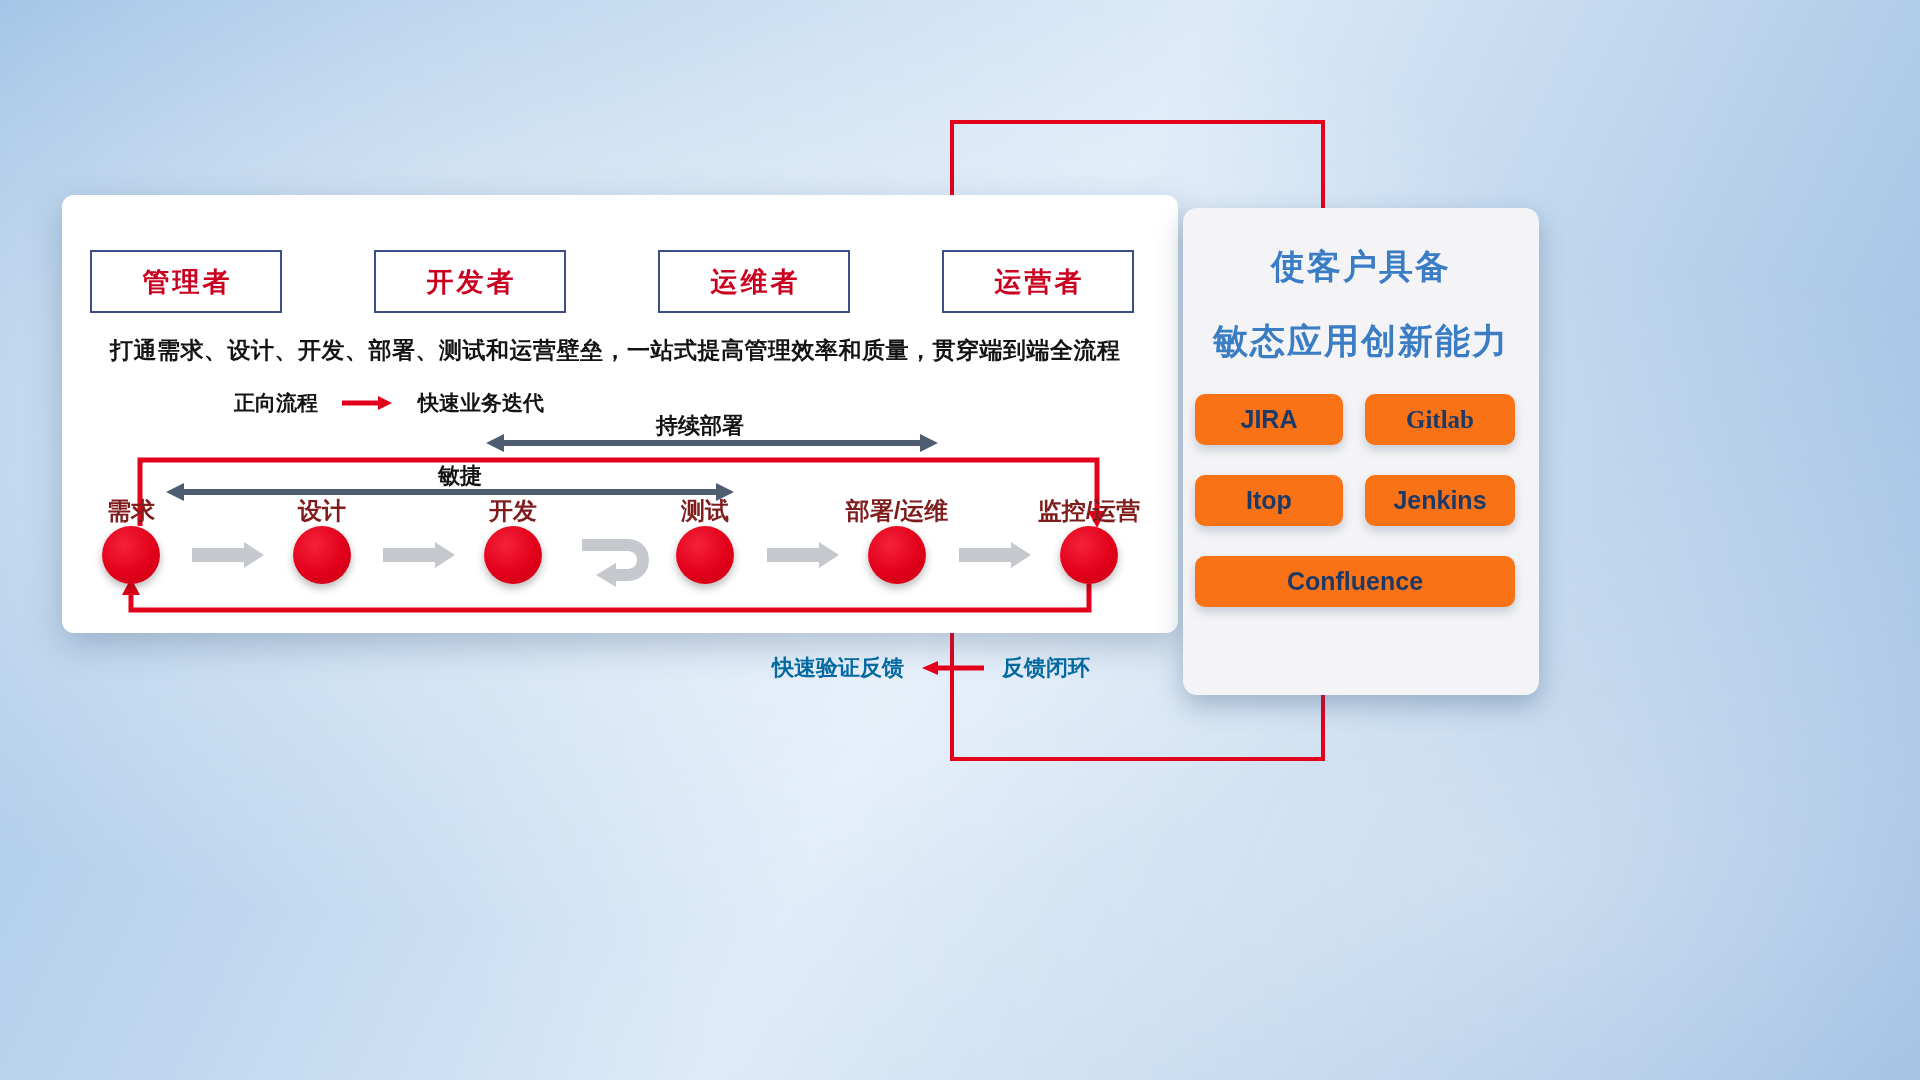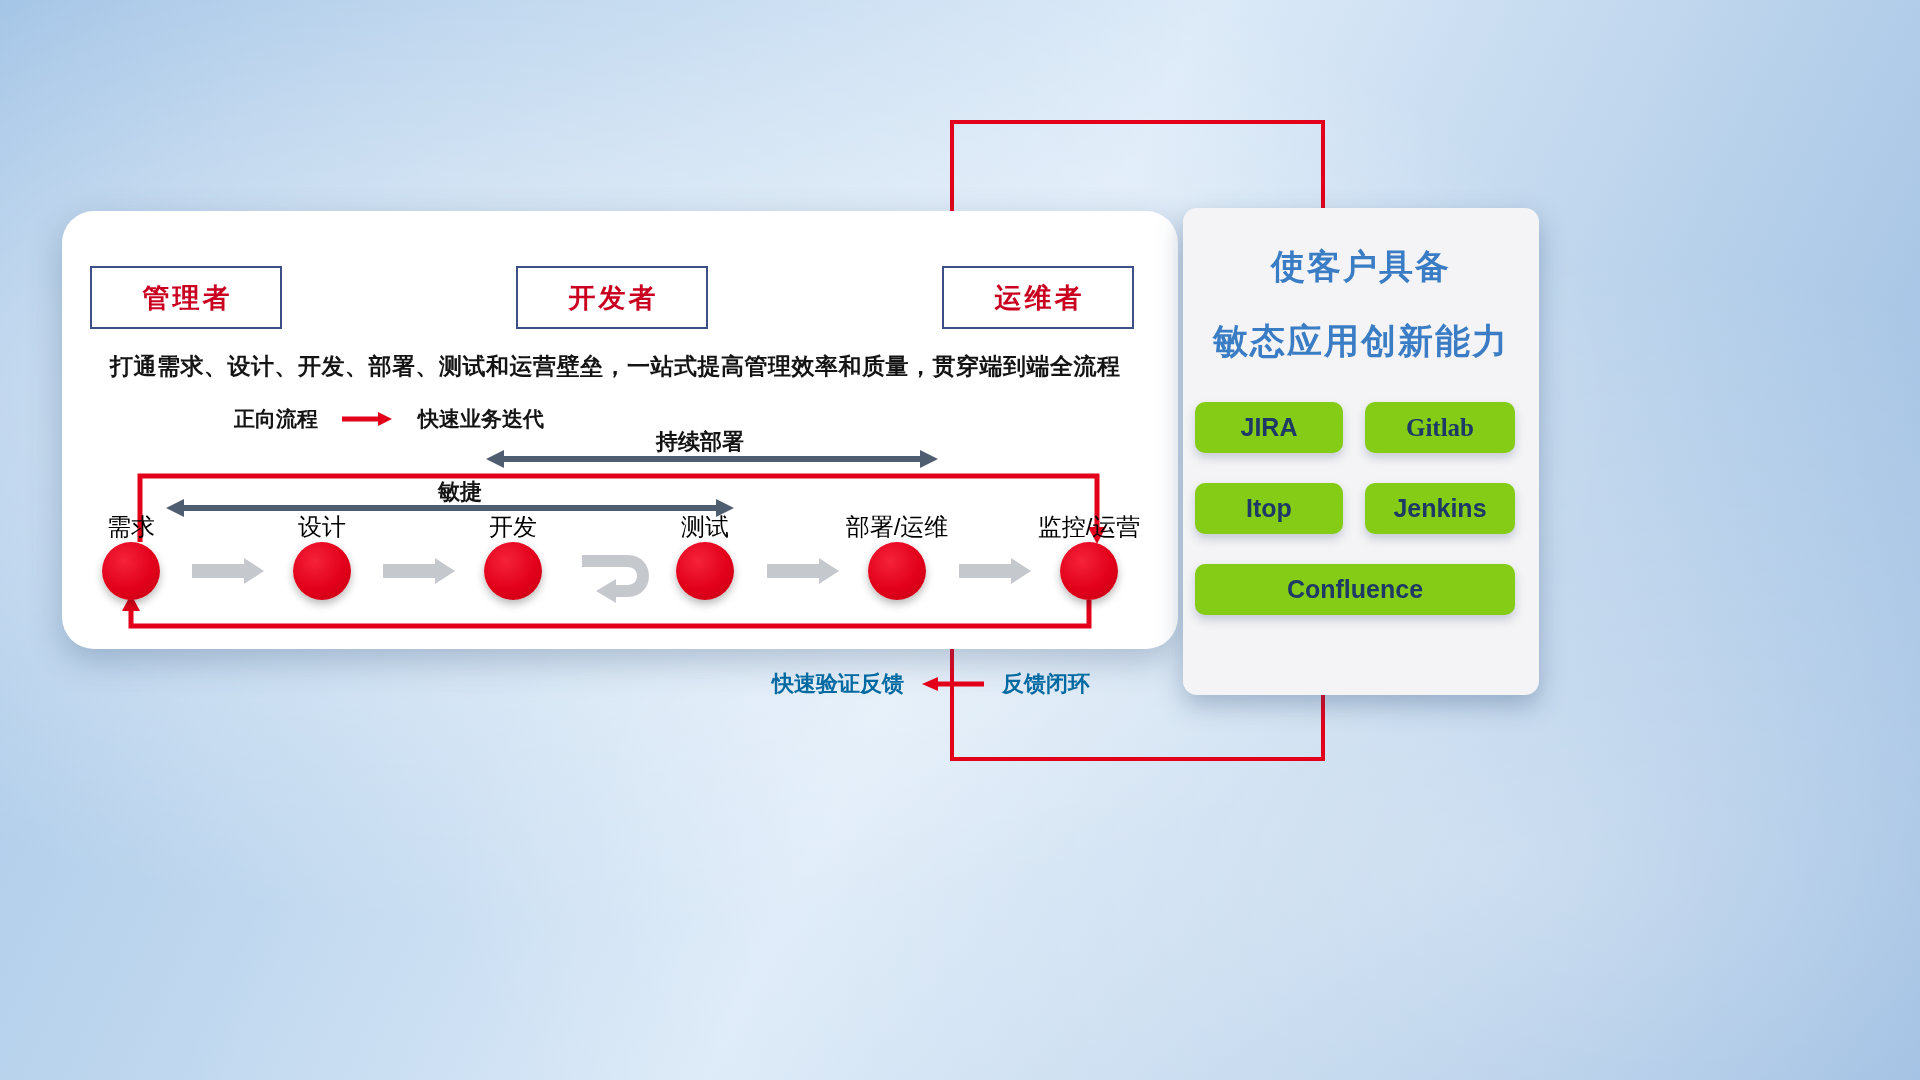--- a/index.html
+++ b/index.html
@@ -9,22 +9,22 @@
     background:
       radial-gradient(ellipse at 30% 38%, rgba(255,255,255,0.60), rgba(255,255,255,0) 55%),
       radial-gradient(ellipse at 78% 80%, rgba(255,255,255,0.35), rgba(255,255,255,0) 50%),
       linear-gradient(115deg, #a3c4e6 0%, #c0d8ef 28%, #dceaf8 50%, #bcd4ec 72%, #93b7df 100%);
   }
   .red-frame {
     position:absolute; left:950px; top:120px; width:375px; height:641px;
     border:4px solid #e2001a; z-index:1;
   }
   .main-panel {
-    position:absolute; left:62px; top:211px; width:1116px; height:438px;
-    background:#ffffff; border-radius:32px; z-index:2;
+    position:absolute; left:62px; top:195px; width:1116px; height:438px;
+    background:#ffffff; border-radius:12px; z-index:2;
     box-shadow:0 12px 34px rgba(50,80,120,0.30);
   }
   
   .roles { position:absolute; left:28px; top:55px; width:1044px; display:flex; justify-content:space-between; }
   .role-box {
     width:192px; height:63px; border:2px solid #3c4f86; background:#ffffff;
     display:flex; align-items:center; justify-content:center;
   }
   .role-label { color:#c9001f; font-size:27px; font-weight:bold; letter-spacing:3px; padding-left:3px; }
   .description {
@@ -45,42 +45,41 @@
   .legend-feedback .lbl { font-weight:bold; }
   .legend-feedback .val { font-weight:700;text-align:right; }
   
   .flow-svg { position:absolute; left:0; top:0; width:1116px; height:518px; z-index:0; }
   .span-label { position:absolute; transform:translateX(-50%); font-size:22px; font-weight:bold; color:#141414; white-space:nowrap; z-index:1; }
   .span-label.continuous { left:638px; top:216px; }
   .span-label.agile { left:398px; top:266px; }
   .stage-node { position:absolute; top:300px; z-index:2; }
   .stage-label {
     position:absolute; left:0; top:0; transform:translateX(-50%);
-    font-size:24px; font-weight:normal; color:#000000; white-space:nowrap;
+    font-size:24px; font-weight:bold; color:#7f1d1d; white-space:nowrap;
   }
   .stage-circle {
     position:absolute; left:-29px; top:31px; width:58px; height:58px; border-radius:50%;
     background:radial-gradient(circle at 38% 32%, #f5223a, #e2001a 55%, #c40014 100%);
     box-shadow:0 4px 8px rgba(0,0,0,0.28);
   }
   
   .capability-panel {
     position:absolute; left:1183px; top:208px; width:356px; height:487px;
     background:#f4f4f6; border-radius:14px; z-index:3;
     box-shadow:0 10px 26px rgba(50,80,120,0.35);
   }
   .cap-title { position:absolute; left:0; width:100%; text-align:center; color:#3b7dc4; font-weight:bold; letter-spacing:2px; }
   .cap-title.line1 { top:36px; font-size:34px; }
   .cap-title.line2 { top:110px; font-size:35px; }
   .tool-button {
-    position:absolute; height:51px; background:#84cc16; border-radius:10px;
+    position:absolute; height:51px; background:#f97316; border-radius:10px;
     display:flex; align-items:center; justify-content:center;
     font-size:25px; font-weight:bold; color:#1d3a66;
     box-shadow:0 5px 10px rgba(90,110,140,0.30);
-    margin-top:8px;
   }
   .tool-jira       { left:12px;  top:186px; width:148px; }
   .tool-gitlab     { left:182px; top:186px; width:150px;font-family:Liberation Serif, serif; }
   .tool-itop       { left:12px;  top:267px; width:148px; }
   .tool-jenkins    { left:182px; top:267px; width:150px; }
   .tool-confluence { left:12px;  top:348px; width:320px; }
 </style>
 </head>
 <body>
 
@@ -92,20 +91,23 @@
 
     <div class="roles">
       <div class="role-box">
         <span class="role-label">管理者</span>
       </div>
       <div class="role-box">
         <span class="role-label">开发者</span>
       </div>
       <div class="role-box">
         <span class="role-label">运维者</span>
+      </div>
+      <div class="role-box">
+        <span class="role-label">运营者</span>
       </div>
     </div>
 
     <div class="description">打通需求、设计、开发、部署、测试和运营壁垒，一站式提高管理效率和质量，贯穿端到端全流程</div>
 
     <div class="legend-forward">
       <span class="lbl">正向流程</span>
       <svg width="52" height="16" viewBox="0 0 52 16">
         <line x1="0" y1="8" x2="38" y2="8" stroke="#e2001a" stroke-width="5"></line>
         <polygon points="50,8 36,1 36,15" fill="#e2001a"></polygon>

